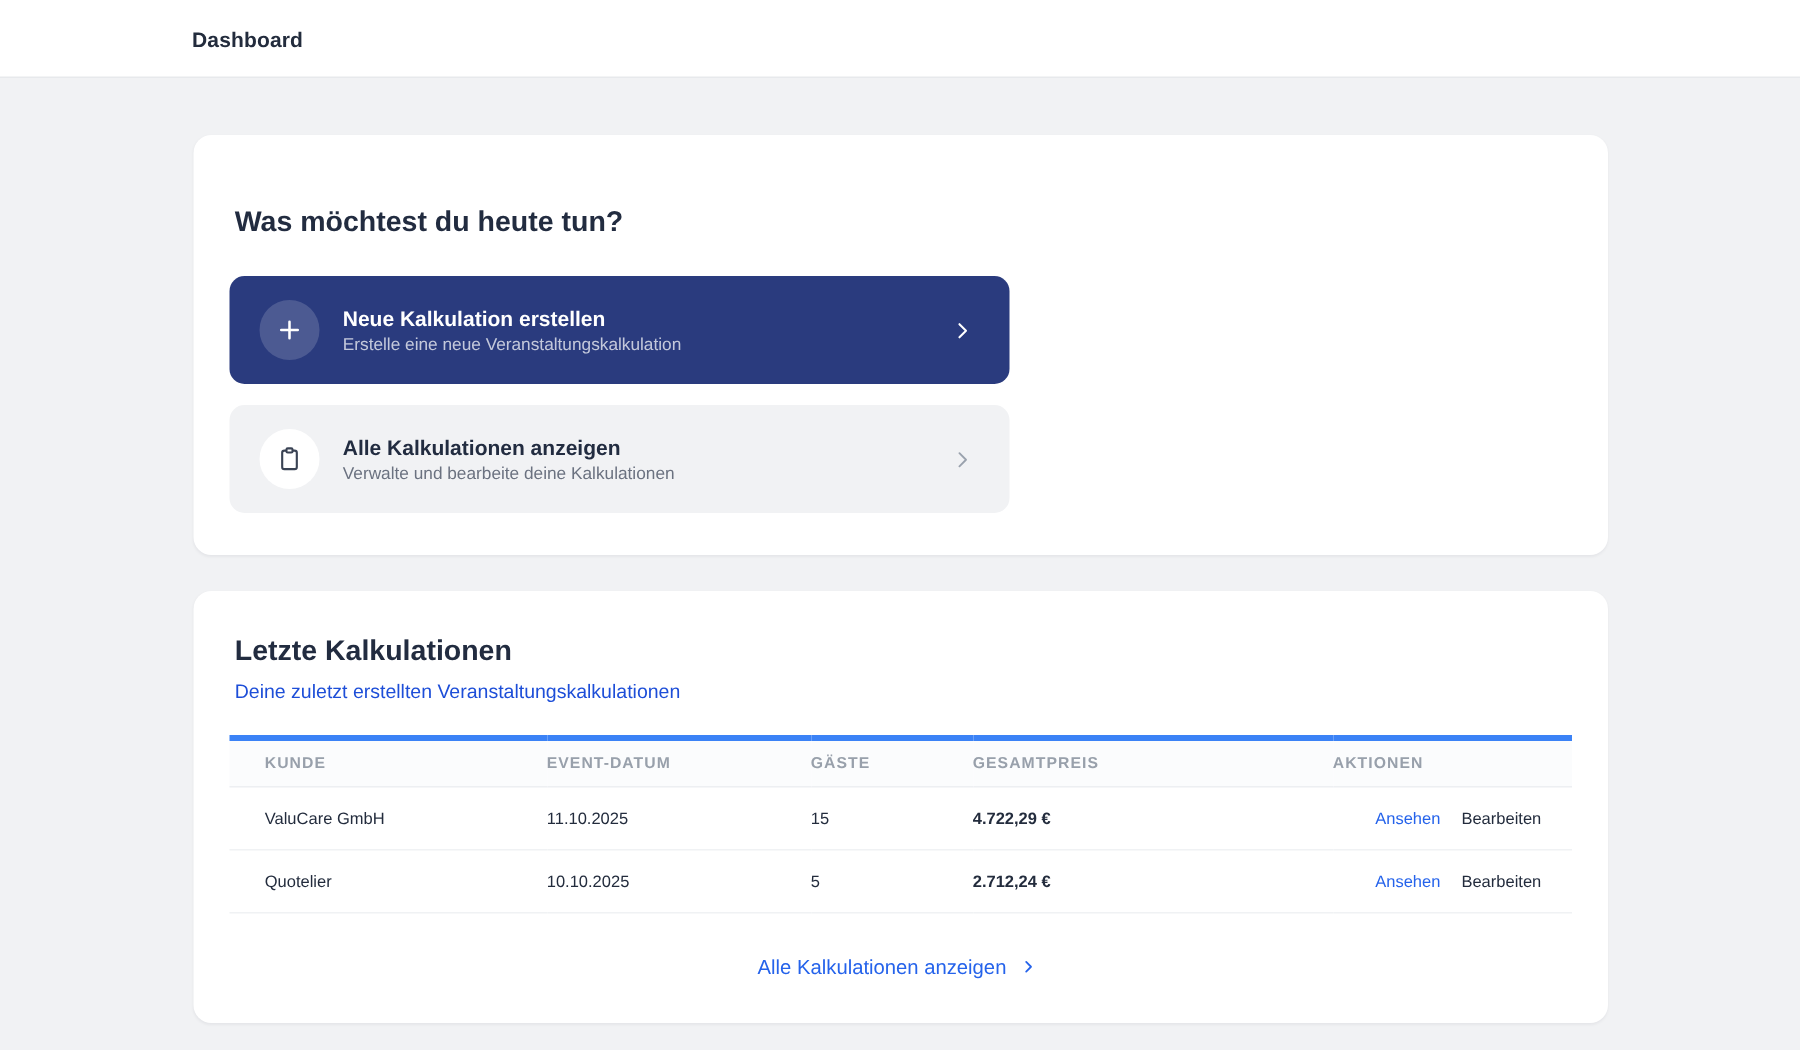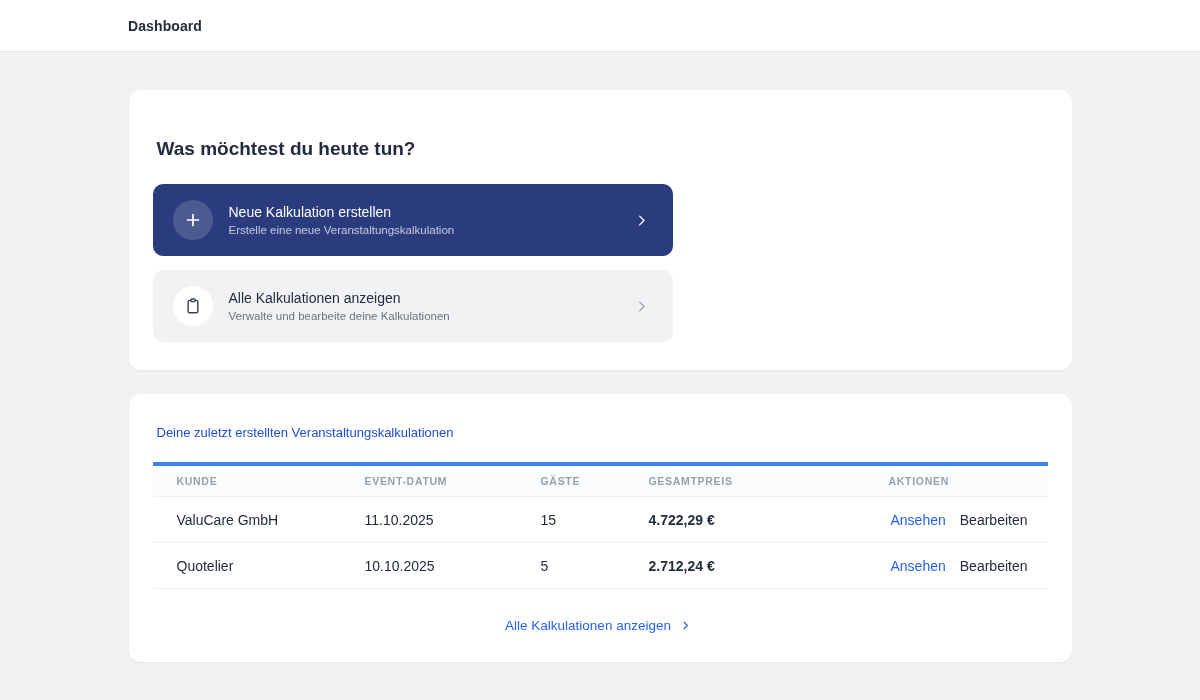--- a/index.html
+++ b/index.html
@@ -40,42 +40,42 @@
   }
   .action-btn.primary { background: #2a3b7e; }
   .action-btn.secondary { background: #f1f2f4; margin-bottom: 4px; }
   .action-icon {
     width: 40px; height: 40px; border-radius: 50%;
     display: flex; align-items: center; justify-content: center; flex-shrink: 0;
   }
   .action-btn.primary .action-icon { background: rgba(255,255,255,.16); }
   .action-btn.secondary .action-icon { background: #ffffff; }
   .action-text { flex: 1; }
-  .action-label { font-size: 14px; font-weight: 400; margin-bottom: 4px; }
+  .action-label { font-size: 14px; font-weight: 700; margin-bottom: 4px; }
   .action-desc { font-size: 11.5px; }
   .action-btn.primary .action-label { color: #ffffff; }
   .action-btn.primary .action-desc { color: rgba(255,255,255,.72); }
   .action-btn.secondary .action-label { color: #222c40; }
   .action-btn.secondary .action-desc { color: #6b7280; }
   .chev { display: flex; align-items: center; margin-right: 4px; }
 
   
   .recent-head { margin: 6px 4px 0; }
   table.recent {
     width: 100%; border-collapse: collapse; table-layout: fixed;
     margin-top: 22px;
   }
   table.recent th {
     font-size: 10.5px; font-weight: 600; color: #98a0ab;
     letter-spacing: .7px; text-align: left;
     padding: 9px 0; background: #fbfcfd;
     border-top: 4px solid #3b82f6; border-bottom: 1px solid #edeff2;
   }
   table.recent td {
-    font-size: 14px; color: #232c3d;
+    font-size: 11px; color: #232c3d;
     padding: 15px 0 14px; border-bottom: 1px solid #f0f2f4;
   }
   table.recent th:first-child, table.recent td:first-child { padding-left: 24px; }
   .col-customer { width: 212px; }
   .col-date { width: 176px; }
   .col-guests { width: 108px; }
   .col-total { width: 240px; }
   .col-actions { width: auto; }
   th.right, td.right { text-align: right; padding-right: 20px !important; }
   td.total { font-weight: 700; }
@@ -132,20 +132,21 @@
       <span class="chev">
         <svg width="15" height="15" viewBox="0 0 24 24" fill="none">
           <path d="M9 5l7 7-7 7" stroke="#9aa2ad" stroke-width="2" stroke-linecap="round" stroke-linejoin="round"></path>
         </svg>
       </span>
     </button>
   </section>
 
   <section class="card">
     <div class="recent-head">
+      <h2 class="card-title">Letzte Kalkulationen</h2>
       <p class="card-subtitle">Deine zuletzt erstellten Veranstaltungskalkulationen</p>
     </div>
 
     <table class="recent">
       <colgroup>
         <col class="col-customer">
           <col class="col-date">
           <col class="col-guests">
           <col class="col-total">
           <col class="col-actions">

